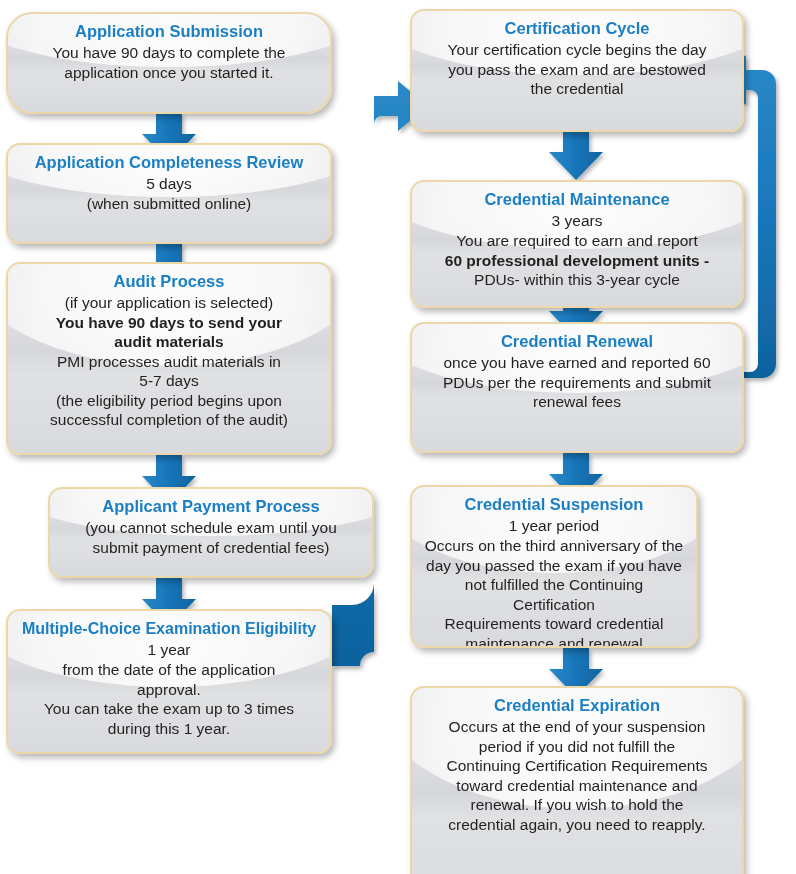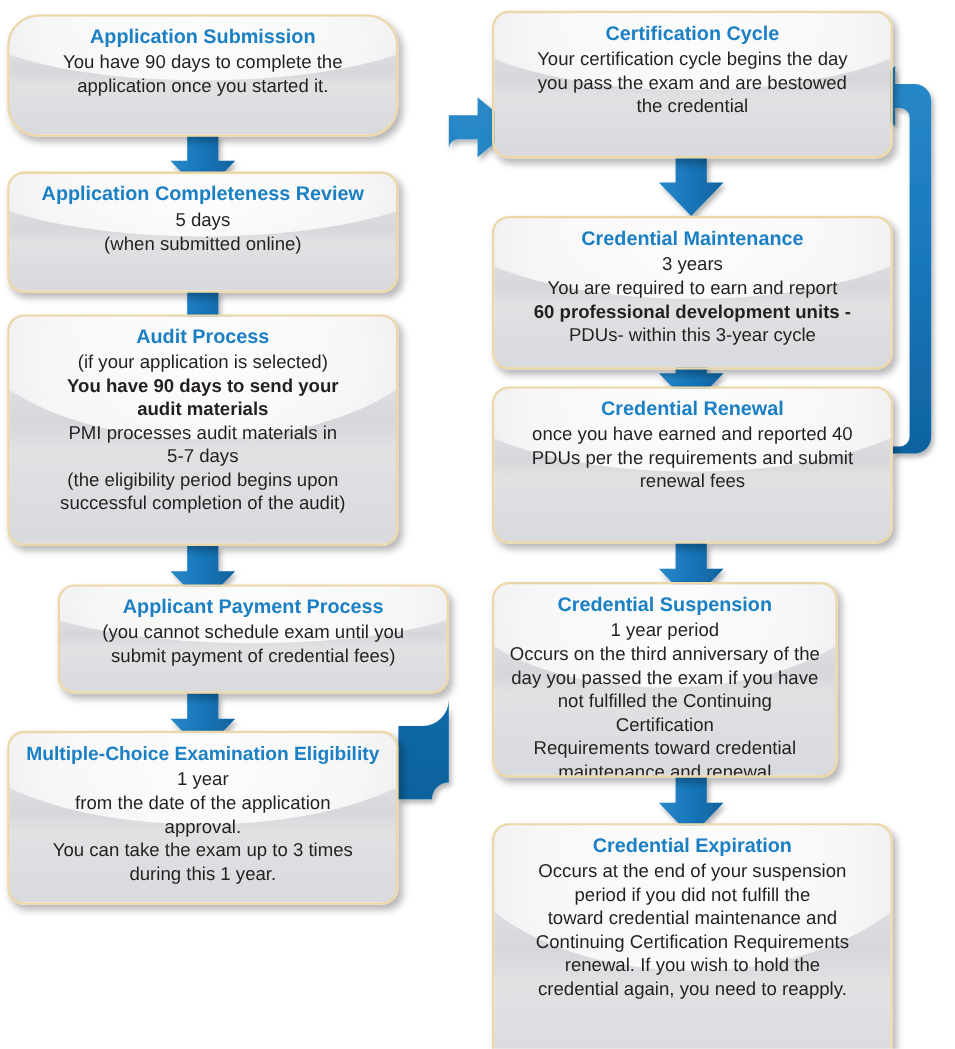--- a/index.html
+++ b/index.html
@@ -165,38 +165,38 @@
   <div class="node" style="left:410px;top:180px;width:334px;height:128px;">
     <span class="ttl">Credential Maintenance</span>
     <span class="sub">3 years</span>
     <span class="ln">You are required to earn and report</span>
     <span class="ln b">60 professional development units -</span>
     <span class="ln">PDUs- within this 3-year cycle</span>
   </div>
 
   <div class="node" style="left:410px;top:322px;width:334px;height:131px;">
     <span class="ttl">Credential Renewal</span>
-    <span class="ln">once you have earned and reported 40</span>
+    <span class="ln">once you have earned and reported 60</span>
     <span class="ln">PDUs per the requirements and submit</span>
     <span class="ln">renewal fees</span>
   </div>
 
   <div class="node" style="left:410px;top:485px;width:288px;height:163px;">
     <span class="ttl">Credential Suspension</span>
     <span class="sub">1 year period</span>
     <span class="ln">Occurs on the third anniversary of the</span>
     <span class="ln">day you passed the exam if you have</span>
     <span class="ln">not fulfilled the Continuing Certification</span>
     <span class="ln">Requirements toward credential</span>
     <span class="ln">maintenance and renewal</span>
   </div>
 
   <div class="node" style="left:410px;top:686px;width:334px;height:228px;">
     <span class="ttl">Credential Expiration</span>
     <span class="ln">Occurs at the end of your suspension</span>
     <span class="ln">period if you did not fulfill the</span>
+    <span class="ln">Continuing Certification Requirements</span>
     <span class="ln">toward credential maintenance and</span>
-    <span class="ln">Continuing Certification Requirements</span>
     <span class="ln">renewal. If you wish to hold the</span>
     <span class="ln">credential again, you need to reapply.</span>
   </div>
 
 </div>
 
 </body></html>

